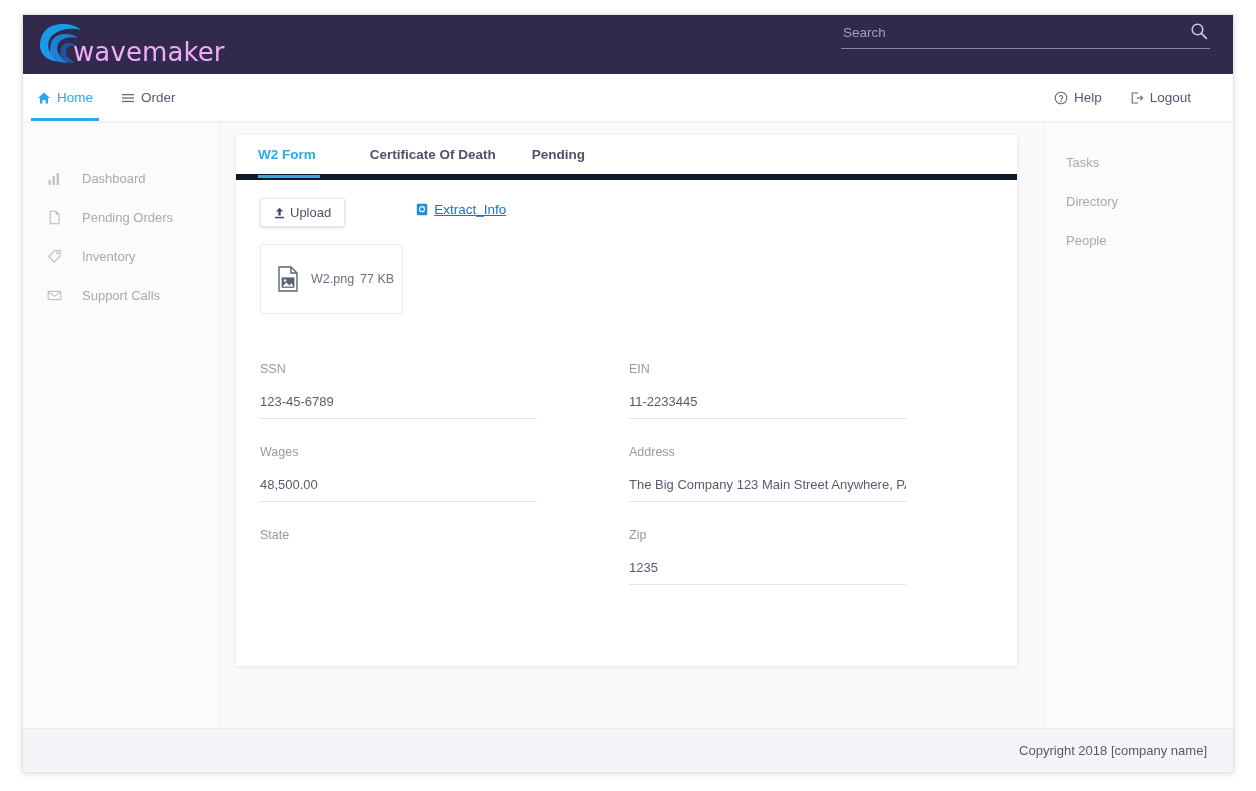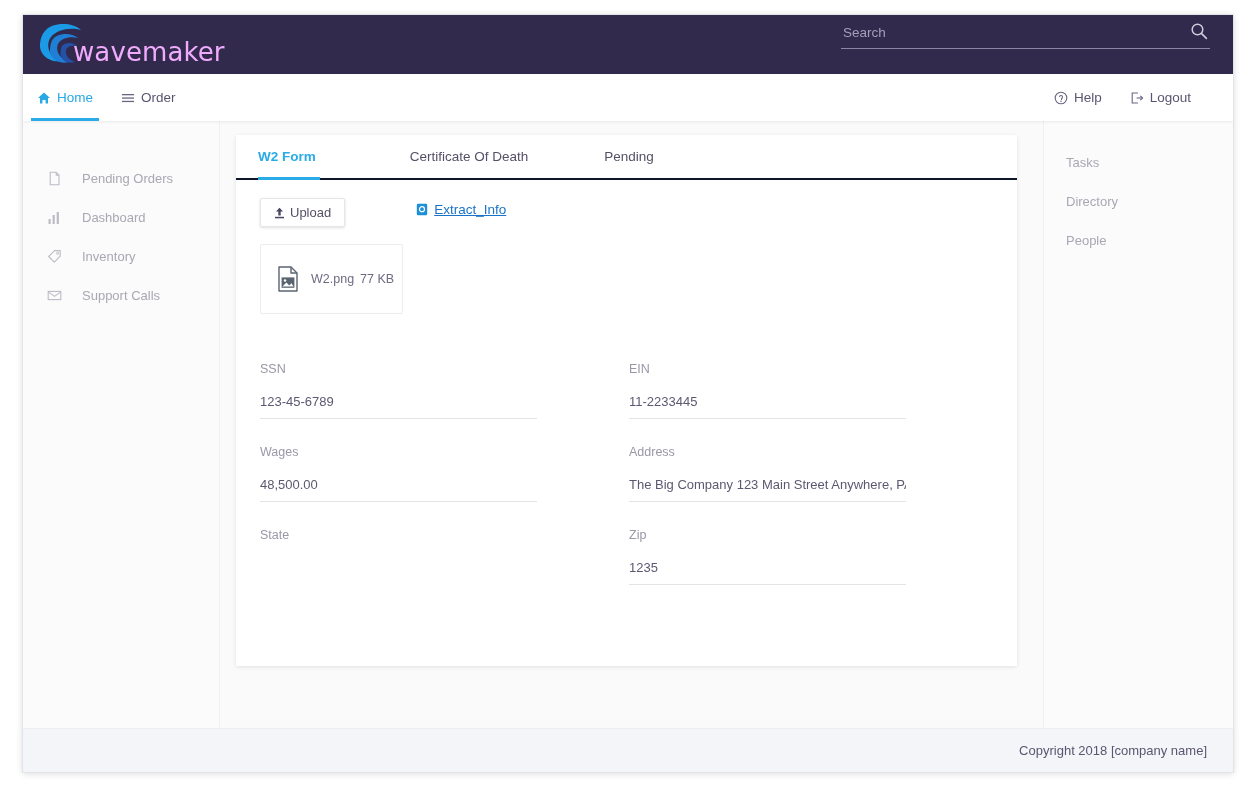--- a/index.html
+++ b/index.html
@@ -163,32 +163,32 @@
     width: 781px;
     height: 531px;
     box-shadow: 0 1px 4px rgba(0,0,0,0.10);
     position: relative;
   }
   .tabs {
     display: flex;
     align-items: center;
     height: 45px;
     padding: 0 22px;
-    border-bottom: 2px solid #0f172a;
-    gap: 40px;
+    border-bottom: 6px solid #0f172a;
   }
   .tab {
     position: relative;
     height: 45px;
     display: flex;
     align-items: center;
     padding: 0 18px;
     font-size: 13.5px;
     color: #555066;
     cursor: pointer;
+    font-weight: bold;
   }
   .tab:first-child { padding-left: 0; margin-right: 18px; }
   .tab.active { color: #29abe8; font-weight: bold; }
   .tab.active::after {
     content: "";
     position: absolute;
     left: 0; right: 14px; bottom: -1px;
     height: 3px;
     background: #29abe8;
   }
@@ -357,35 +357,35 @@
       </div>
     </div>
   </div>
 
   <div class="body-area">
 
     <div class="sidebar-left">
       <div class="side-item">
         <span class="side-ico">
           <svg viewBox="0 0 15 15" width="15" height="15" aria-hidden="true">
-            <path d="M3.2 1.3 H9.2 L12 4.1 V13.7 H3.2 Z" fill="none" stroke="currentColor" stroke-width="1.1" stroke-linejoin="round"></path>
-            <path d="M9.2 1.3 V4.1 H12" fill="none" stroke="currentColor" stroke-width="1.1" stroke-linejoin="round"></path>
-          </svg>
-        </span>
-        <span>Pending Orders</span>
+            <rect x="1.5" y="9" width="2.2" height="5" fill="currentColor"></rect>
+            <rect x="5.6" y="5" width="2.2" height="9" fill="currentColor"></rect>
+            <rect x="9.7" y="2" width="2.2" height="12" fill="currentColor"></rect>
+          </svg>
+        </span>
+        <span>Dashboard</span>
       </div>
       <div class="side-item">
         <span class="side-ico">
           <svg viewBox="0 0 15 15" width="15" height="15" aria-hidden="true">
-            <rect x="1.5" y="9" width="2.2" height="5" fill="currentColor"></rect>
-            <rect x="5.6" y="5" width="2.2" height="9" fill="currentColor"></rect>
-            <rect x="9.7" y="2" width="2.2" height="12" fill="currentColor"></rect>
-          </svg>
-        </span>
-        <span>Dashboard</span>
+            <path d="M3.2 1.3 H9.2 L12 4.1 V13.7 H3.2 Z" fill="none" stroke="currentColor" stroke-width="1.1" stroke-linejoin="round"></path>
+            <path d="M9.2 1.3 V4.1 H12" fill="none" stroke="currentColor" stroke-width="1.1" stroke-linejoin="round"></path>
+          </svg>
+        </span>
+        <span>Pending Orders</span>
       </div>
       <div class="side-item">
         <span class="side-ico">
           <svg viewBox="0 0 15 15" width="15" height="15" aria-hidden="true">
             <path d="M7.6 1.6 H13.2 V7.2 L7.3 13.1 L1.7 7.5 Z" fill="none" stroke="currentColor" stroke-width="1.1" stroke-linejoin="round"></path>
             <circle cx="10.6" cy="4.3" r="1.05" fill="none" stroke="currentColor" stroke-width="1"></circle>
           </svg>
         </span>
         <span>Inventory</span>
       </div>

